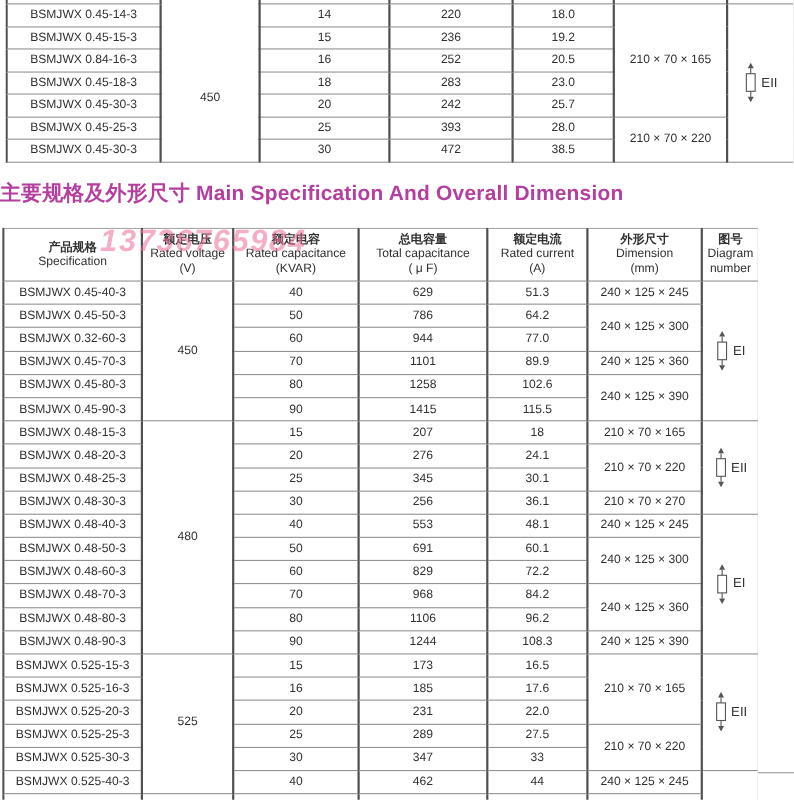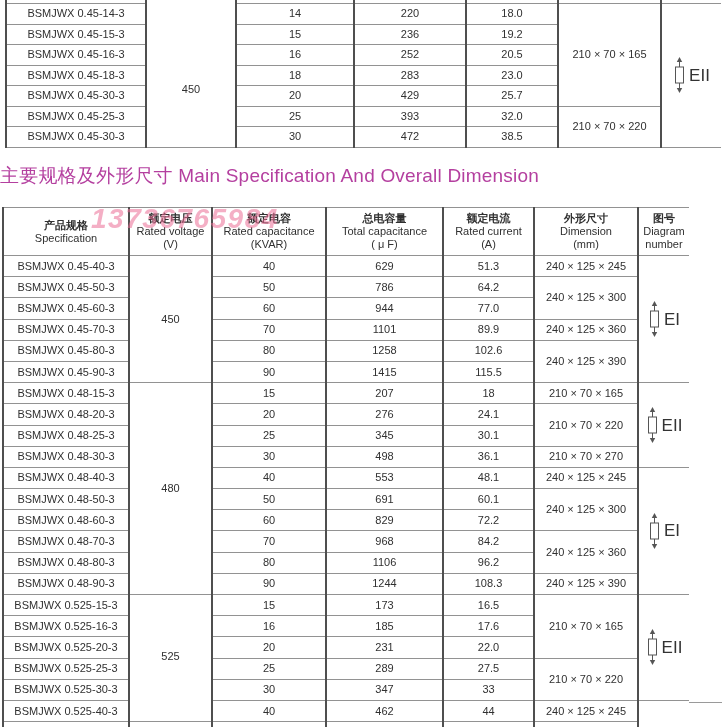--- a/index.html
+++ b/index.html
@@ -21,21 +21,21 @@
     background:#fff;
   }
   
   .top-wrap{position:absolute;left:5px;top:0;width:716px;height:149px;overflow:hidden;}
   .top-wrap table{width:716px;margin-top:-17px;}
   .top-wrap tr{height:20.5px;margin-left:24px;}
   .top-wrap tr.stub{height:20px;}
   
   .title{
     position:absolute;left:0px;top:163px;margin:0;
-    font-size:19px;font-weight:normal;color:#b43f9f;letter-spacing:0.2px;
+    font-size:19px;font-weight:bold;color:#b43f9f;letter-spacing:0.2px;
     white-space:nowrap;
   }
   
   .watermark{
     position:absolute;left:91px;top:203px;z-index:5;
     font-size:28px;font-style:italic;font-weight:bold;letter-spacing:1.5px;
     color:rgba(235,110,150,0.55);pointer-events:none;white-space:nowrap;
   }
   
   .main-wrap{position:absolute;left:2px;top:207px;width:687px;height:520px;overflow:hidden;}
@@ -46,21 +46,21 @@
   td.hd{background:#d6d6d6;}
   .hz{font-weight:bold;font-size:11px;display:block;}
   .he{font-weight:normal;font-size:11px;display:block;}
   td.c-model{text-align:left;padding-left:9px;}
   td.v-top{vertical-align:top;}
   td.v-top .vlabel{margin-top:48px;}
   td.v-bot{vertical-align:bottom;margin-top:31px;}
   td.v-bot .vlabel{margin-bottom:4px;}
   .diag{display:flex;align-items:center;justify-content:center;gap:3px;}
   .diag svg{display:block;}
-  .diag .dlabel{font-size:17px;color:#333;}
+  .diag .dlabel{font-size:12px;color:#333;}
   .artifact-line{position:absolute;left:689px;top:702px;width:33px;height:1px;background:#9a9a9a;}
 </style>
 </head>
 <body>
 
 <div class="top-wrap">
 <table class="spec">
   <colgroup>
     <col style="width:140px">
         <col style="width:90px">
@@ -101,42 +101,42 @@
       </div>
     </td>
   </tr>
   <tr>
     <td class="c-model">BSMJWX 0.45-15-3</td>
     <td>15</td>
     <td>236</td>
     <td>19.2</td>
   </tr>
   <tr>
-    <td class="c-model">BSMJWX 0.45-16-3</td>
+    <td class="c-model">BSMJWX 0.84-16-3</td>
     <td>16</td>
     <td>252</td>
     <td>20.5</td>
   </tr>
   <tr>
     <td class="c-model">BSMJWX 0.45-18-3</td>
     <td>18</td>
     <td>283</td>
     <td>23.0</td>
   </tr>
   <tr>
     <td class="c-model">BSMJWX 0.45-30-3</td>
     <td>20</td>
-    <td>429</td>
+    <td>242</td>
     <td>25.7</td>
   </tr>
   <tr>
     <td class="c-model">BSMJWX 0.45-25-3</td>
     <td>25</td>
     <td>393</td>
-    <td>32.0</td>
+    <td>28.0</td>
     <td rowspan="2">210 × 70 × 220</td>
   </tr>
   <tr>
     <td class="c-model">BSMJWX 0.45-30-3</td>
     <td>30</td>
     <td>472</td>
     <td>38.5</td>
   </tr>
 </tbody>
     </table>
@@ -216,21 +216,21 @@
     </td>
   </tr>
   <tr>
     <td class="c-model">BSMJWX 0.45-50-3</td>
     <td>50</td>
     <td>786</td>
     <td>64.2</td>
     <td rowspan="2">240 × 125 × 300</td>
   </tr>
   <tr>
-    <td class="c-model">BSMJWX 0.45-60-3</td>
+    <td class="c-model">BSMJWX 0.32-60-3</td>
     <td>60</td>
     <td>944</td>
     <td>77.0</td>
   </tr>
   <tr>
     <td class="c-model">BSMJWX 0.45-70-3</td>
     <td>70</td>
     <td>1101</td>
     <td>89.9</td>
     <td>240 × 125 × 360</td>
@@ -278,21 +278,21 @@
   </tr>
   <tr>
     <td class="c-model">BSMJWX 0.48-25-3</td>
     <td>25</td>
     <td>345</td>
     <td>30.1</td>
   </tr>
   <tr>
     <td class="c-model">BSMJWX 0.48-30-3</td>
     <td>30</td>
-    <td>498</td>
+    <td>256</td>
     <td>36.1</td>
     <td>210 × 70 × 270</td>
   </tr>
   <tr>
     <td class="c-model">BSMJWX 0.48-40-3</td>
     <td>40</td>
     <td>553</td>
     <td>48.1</td>
     <td>240 × 125 × 245</td>
     <td rowspan="6">

